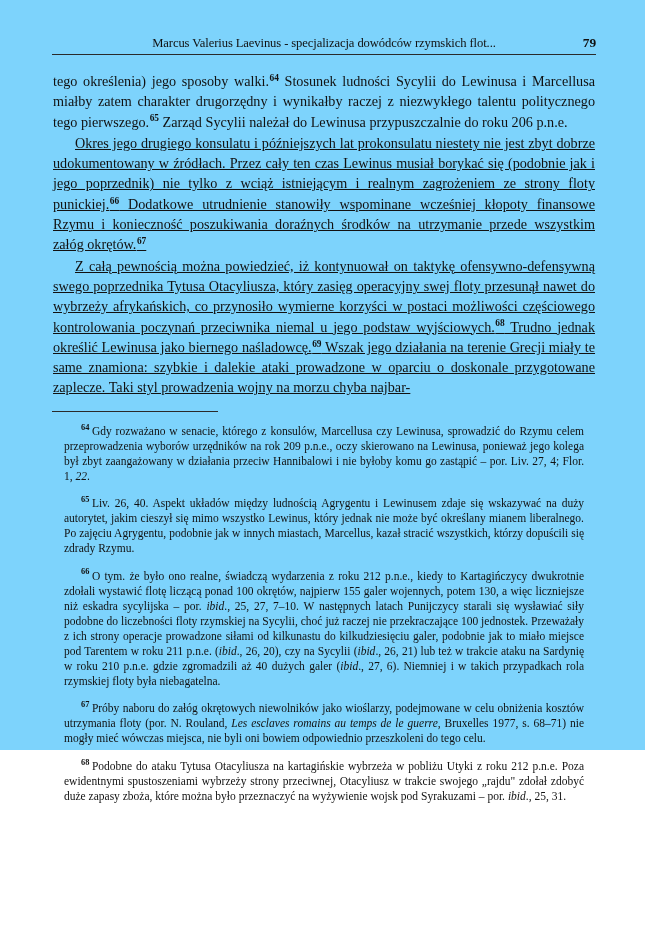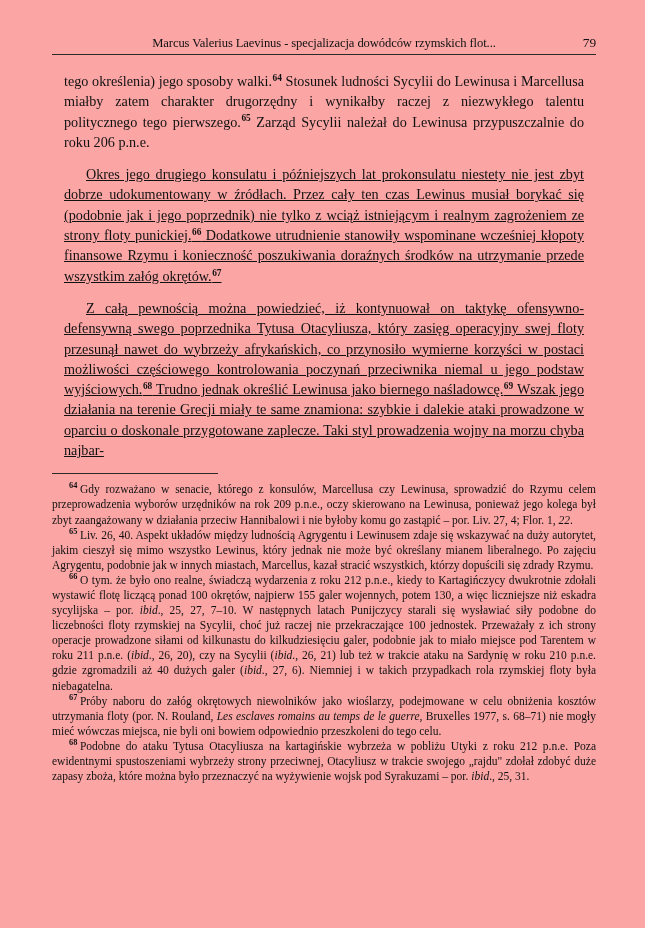--- a/index.html
+++ b/index.html
@@ -13,22 +13,22 @@
     height: 928px;
     overflow: hidden;
     font-family: "Liberation Serif", "DejaVu Serif", serif;
     color: #111111;
     -webkit-font-smoothing: none;
   }
 
   .page {
     position: relative;
     width: 645px;
-    height: 928px;
-    background: #fca5a5;
+    height: 750px;
+    background: #7dd3fc;
     box-sizing: border-box;
   }
 
   .content {
     position: absolute;
     left: 52px;
     top: 36px;
     width: 544px;
   }
 
@@ -45,35 +45,35 @@
     white-space: nowrap;
   }
   .runhead-title {
     display: inline-block;
   }
   .runhead-folio {
     position: absolute;
     right: 0;
     bottom: 3px;
     font-size: 13.4px;
-    font-weight: 400;
+    font-weight: 700;
     text-align: right;
   }
 
   
   .body-block {
     margin-top: 16px;
     font-size: 14.2px;
     line-height: 20.3px;
     text-align: justify;
     text-justify: inter-word;
     hyphens: manual;
   }
   .body-block p {
-    margin: 12px;
+    margin: 1px;
     text-indent: 0;
   }
   .body-block p.indent {
     text-indent: 22px;
     text-decoration: underline;
   }
   .body-block p + p {
     margin-top: 0;
   }
 
@@ -93,21 +93,21 @@
     margin-top: 13px;
     margin-bottom: 8px;
   }
   .footnotes {
     font-size: 11.5px;
     line-height: 15.1px;
     text-align: justify;
     text-justify: inter-word;
   }
   .footnotes p {
-    margin: 0;
+    margin: 12px;
     text-indent: 17px;
   }
   .footnotes sup.fnum {
     font-size: 8.4px;
     line-height: 0;
     vertical-align: 0.6em;
     font-weight: 700;
     padding-right: 2.5px;
   }
   i, .ital { font-style: italic; }

